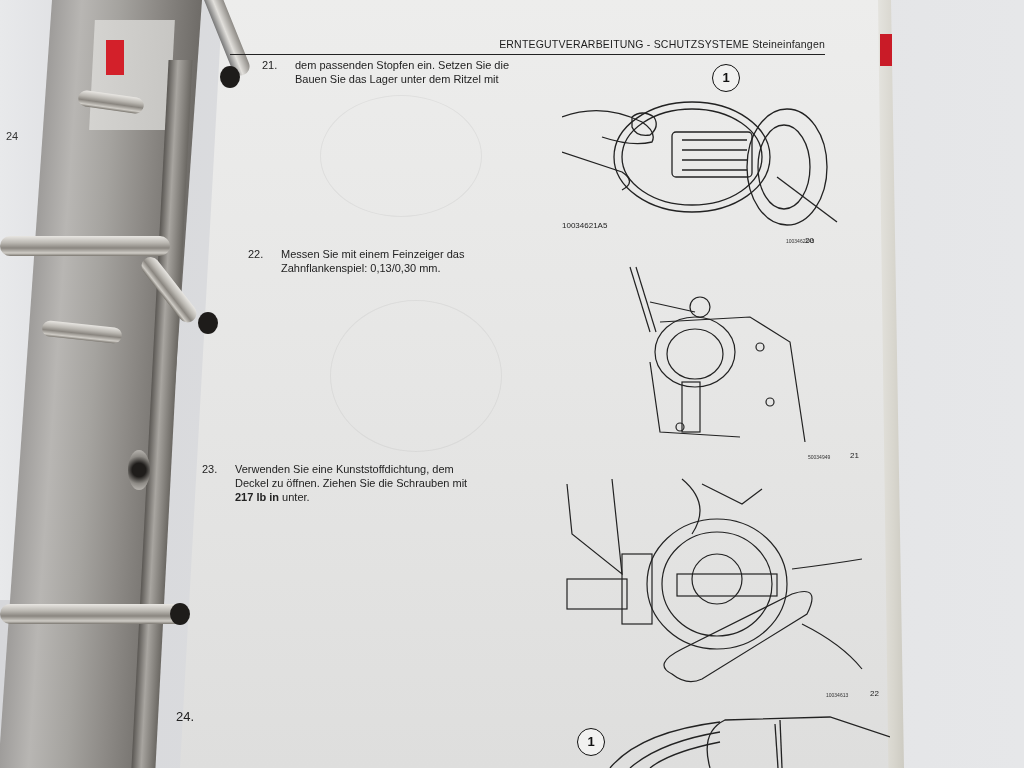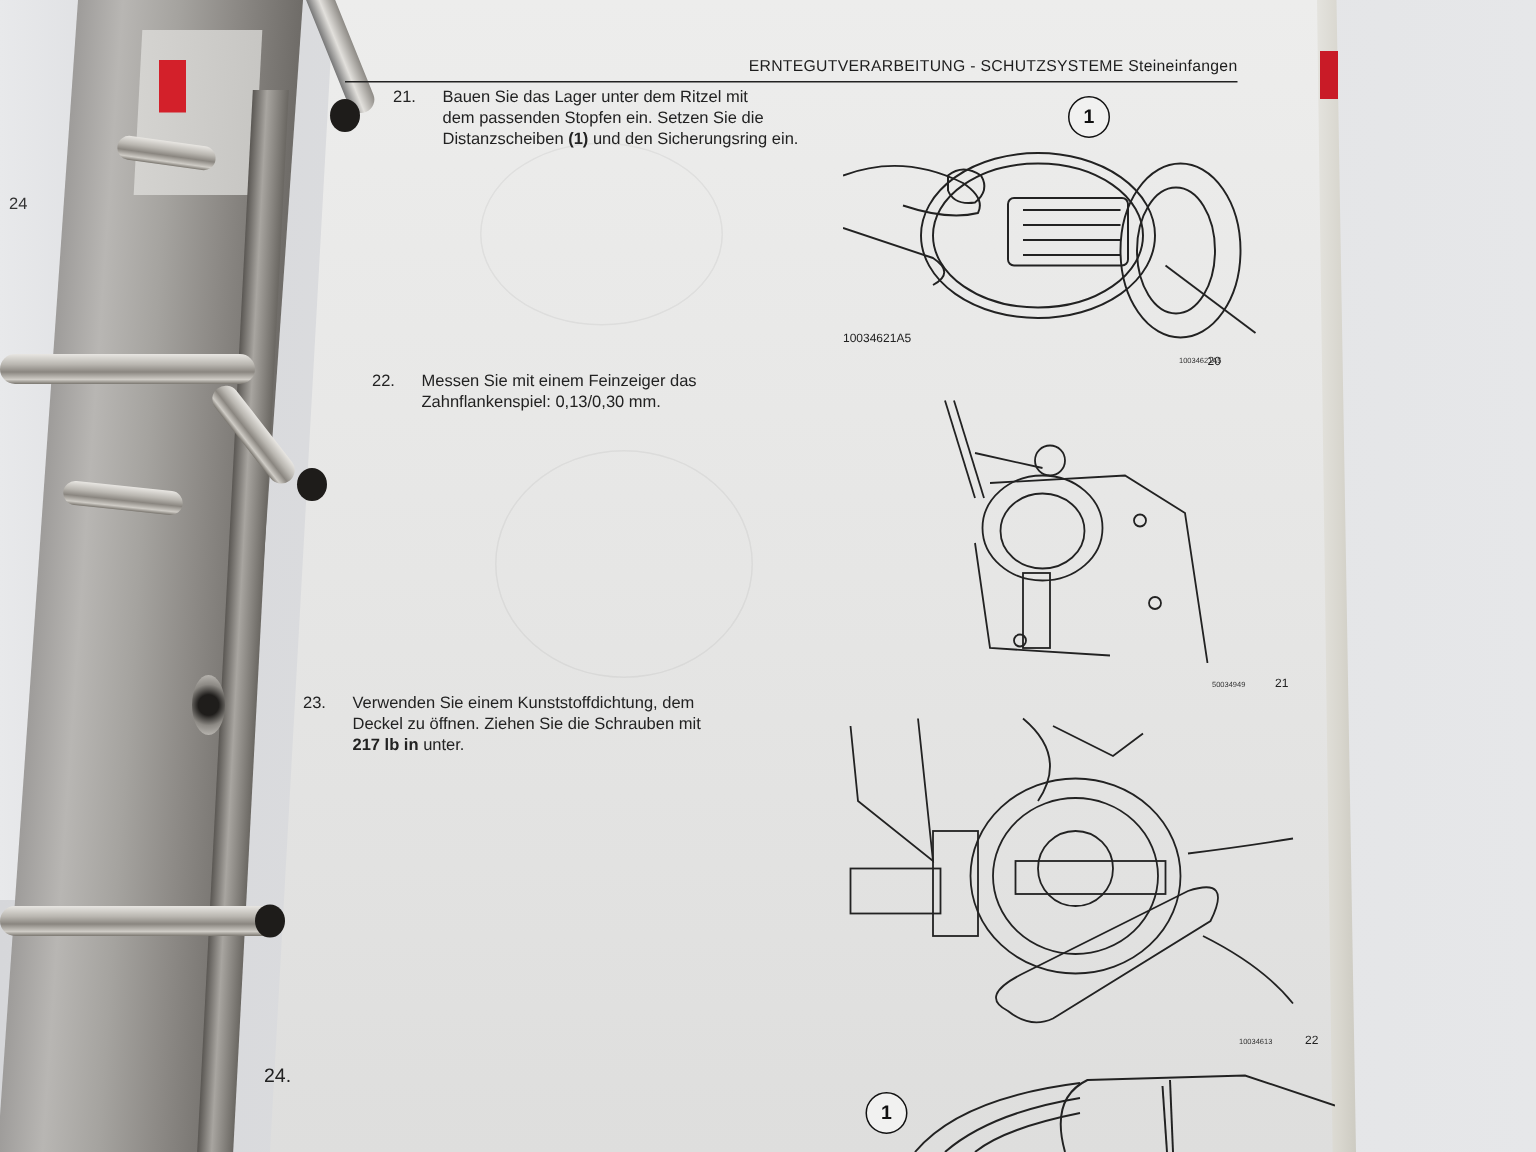--- a/index.html
+++ b/index.html
@@ -86,23 +86,22 @@
 <div class="ring-end" style="left:198px;top:312px;"></div>
 <div class="ring" style="left:42px;top:324px;width:80px;height:16px;transform:rotate(6deg);"></div>
 <div class="ring" style="left:0;top:604px;width:186px;"></div>
 <div class="ring-end" style="left:170px;top:603px;"></div>
 
 <div class="header">ERNTEGUTVERARBEITUNG - SCHUTZSYSTEME Steineinfangen</div>
 
 <div class="step" style="left:238px;top:58px;width:320px;height:44px;margin-left:24px;">
   <span class="num">21.</span>
   <div class="txt">
+    <div>dem passenden Stopfen ein.  Setzen Sie die</div>
     <div>Bauen Sie das Lager unter dem Ritzel mit</div>
-    <div>dem passenden Stopfen ein.  Setzen Sie die</div>
-    <div><span>Distanzscheiben </span><b>(1)</b><span> und den Sicherungsring ein.</span></div>
   </div>
 </div>
 
 <div class="figure" style="left:562px;top:62px;width:280px;height:165px;">
   <svg viewBox="0 0 280 165">
     <g fill="none" stroke="#222" stroke-width="1.3">
       <ellipse cx="130" cy="95" rx="78" ry="55"></ellipse>
       <ellipse cx="130" cy="95" rx="70" ry="48"></ellipse>
       <rect x="110" y="70" width="80" height="45" rx="4"></rect>
       <line x1="120" y1="78" x2="185" y2="78"></line>
@@ -148,21 +147,21 @@
         <circle cx="60" cy="165" r="4"></circle>
     </g>
   </svg>
 </div>
 <div class="fig-small" style="left:808px;top:454px;">50034949</div>
 <div class="fig-num" style="left:850px;top:451px;">21</div>
 
 <div class="step" style="left:202px;top:462px;width:330px;height:44px;">
   <span class="num">23.</span>
   <div class="txt">
-    <div>Verwenden Sie einem Kunststoffdichtung, dem</div>
+    <div>Verwenden Sie eine Kunststoffdichtung, dem</div>
     <div>Deckel zu öffnen.  Ziehen Sie die Schrauben mit</div>
     <div><b>217 lb in</b><span> unter.</span></div>
   </div>
 </div>
 
 <div class="figure" style="left:562px;top:474px;width:310px;height:212px;">
   <svg viewBox="0 0 310 212">
     <g fill="none" stroke="#222" stroke-width="1.2">
       <path d="M5 10 L10 60 L60 100 L50 5"></path>
       <path d="M120 5 Q150 30 130 60"></path>

